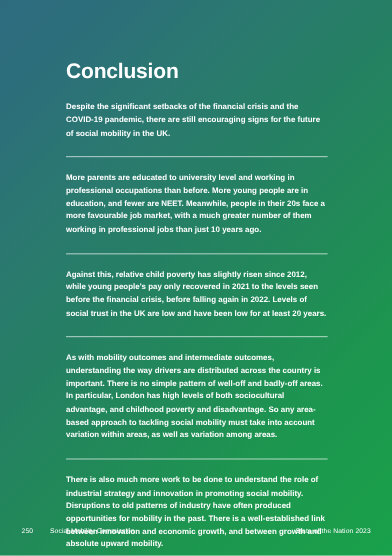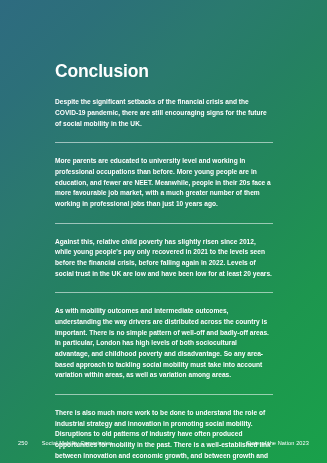--- a/index.html
+++ b/index.html
@@ -35,21 +35,21 @@
     top: 50px;
     width: 218px;
   }
 
   .page-title {
     color: #ffffff;
     font-size: 17.5px;
     font-weight: bold;
     letter-spacing: -0.15px;
     line-height: 1.1;
-    margin: 12px 0 16px 0;
+    margin: 0 0 16px 0;
   }
 
   .para {
     color: #ffffff;
     font-size: 6.6px;
     font-weight: bold;
     line-height: 1.62;
     letter-spacing: 0.01px;
     margin: 0;
   }

